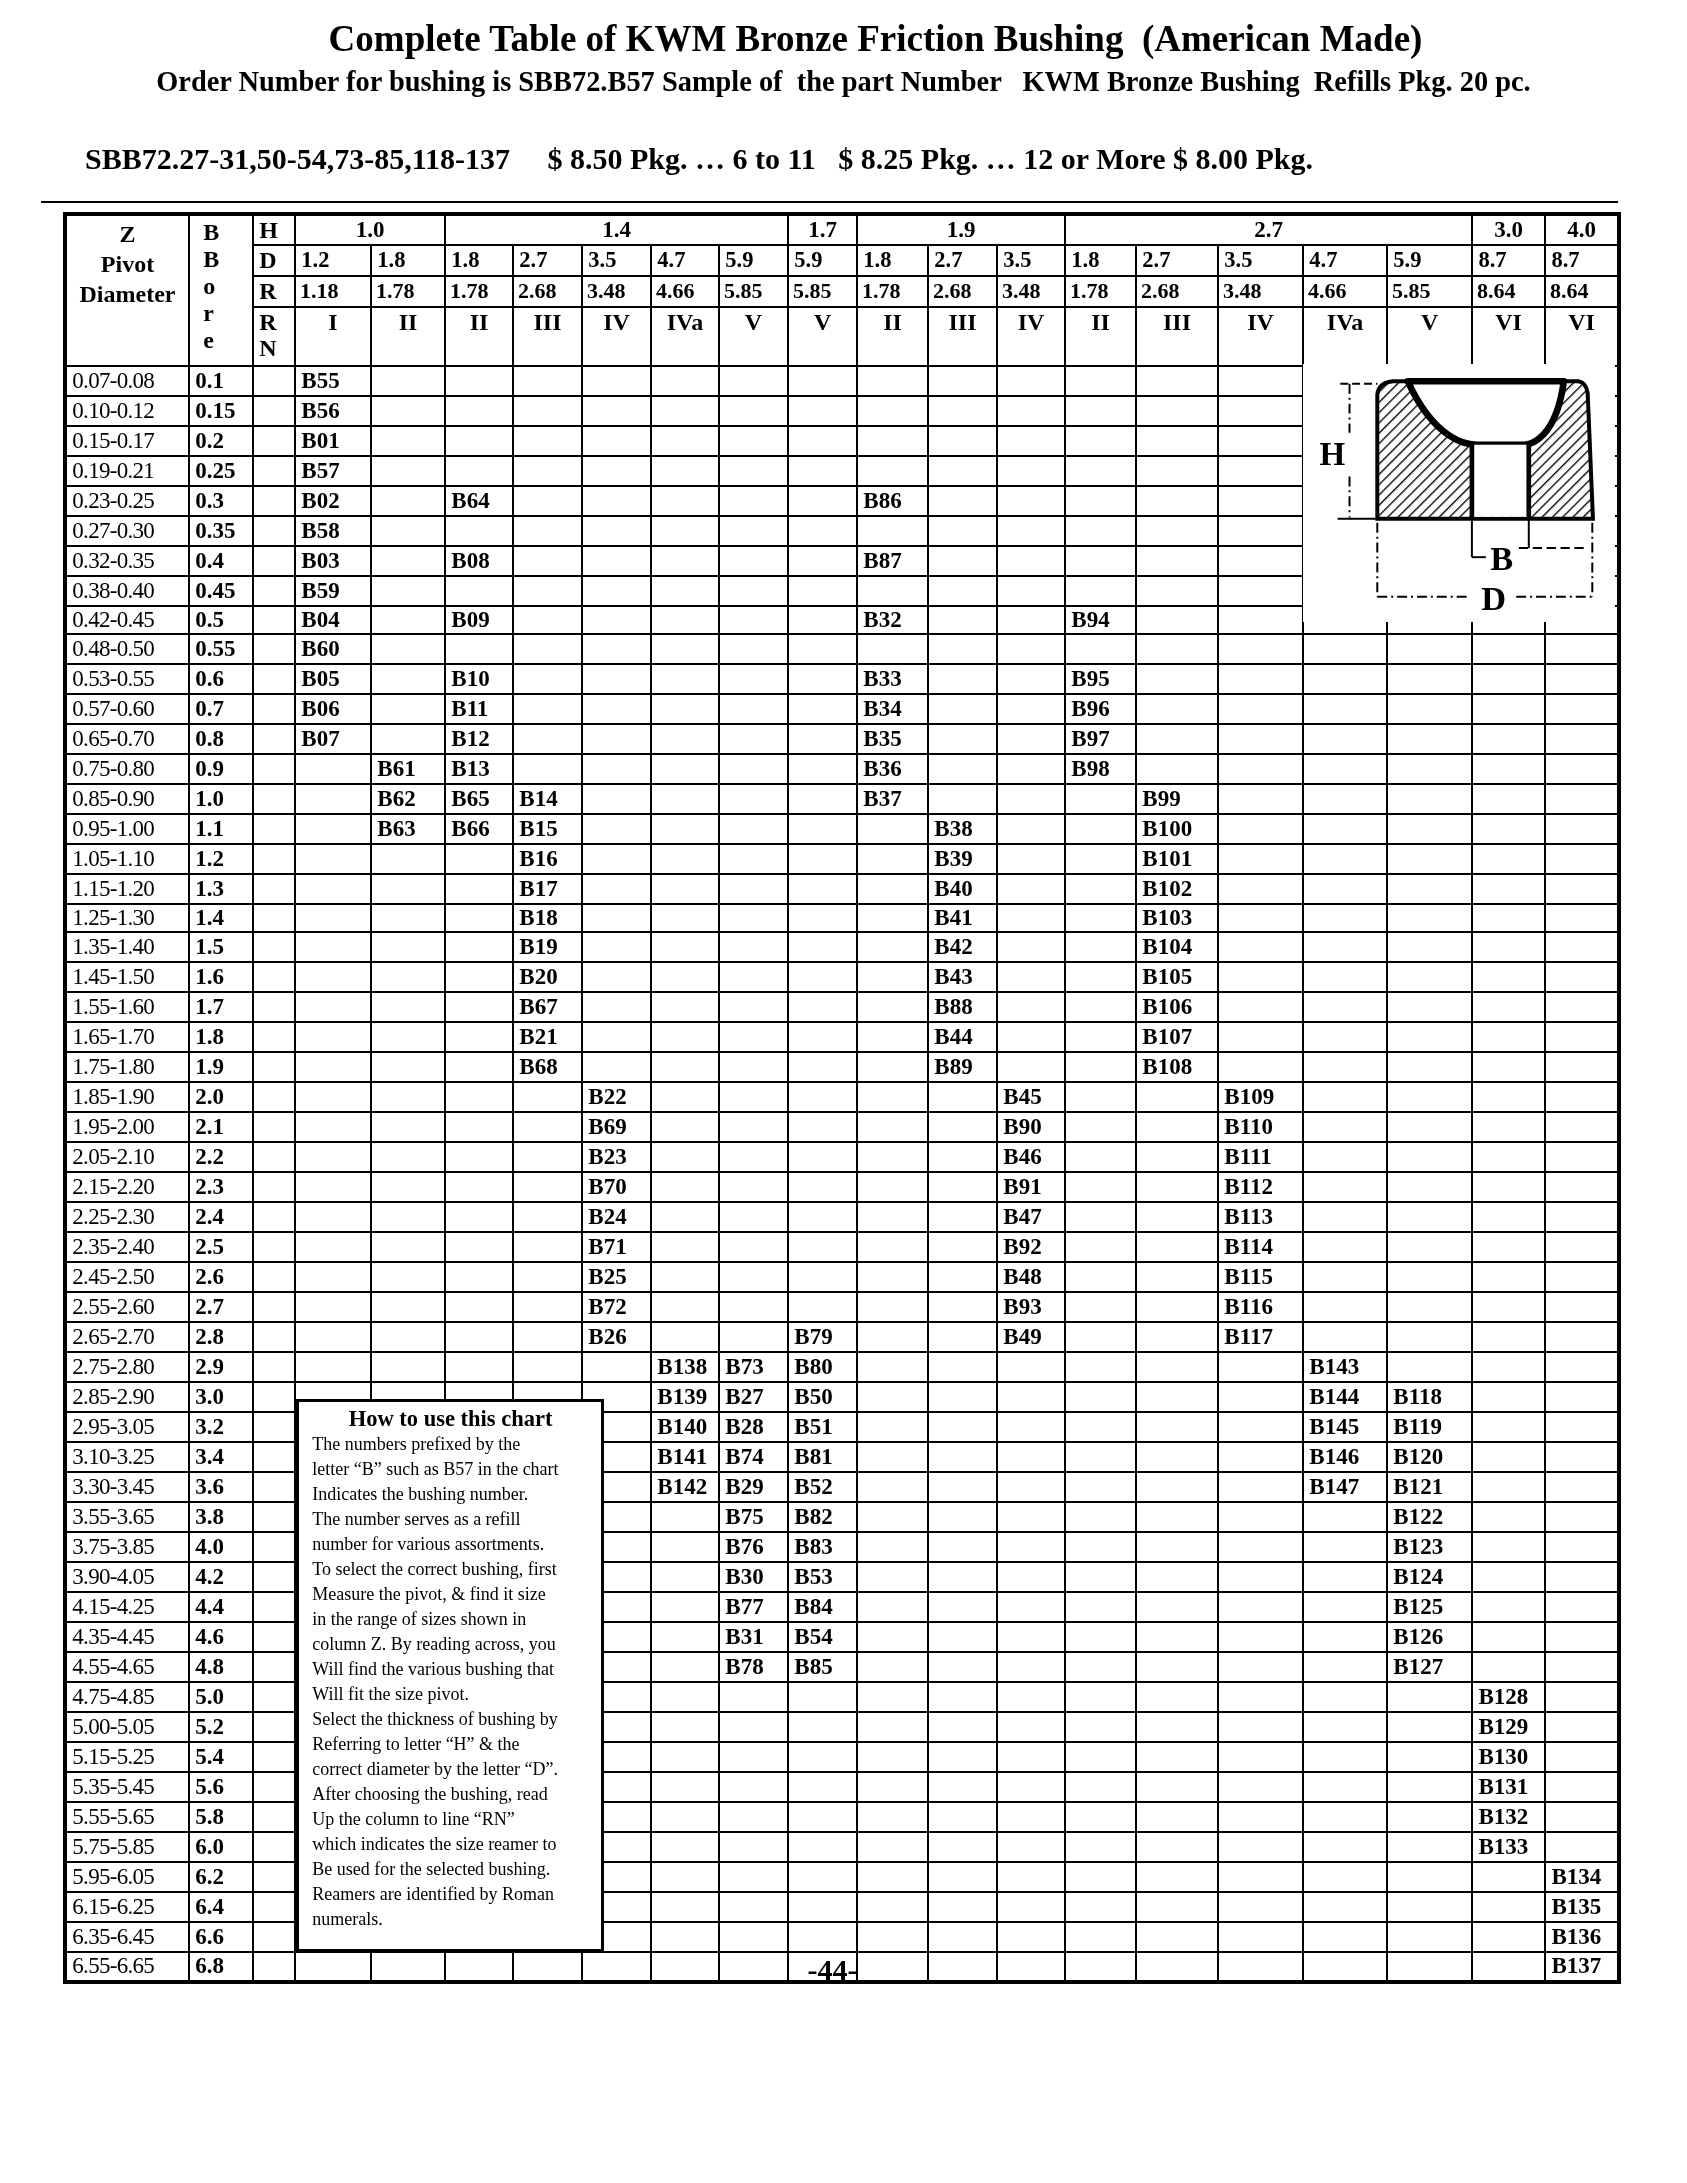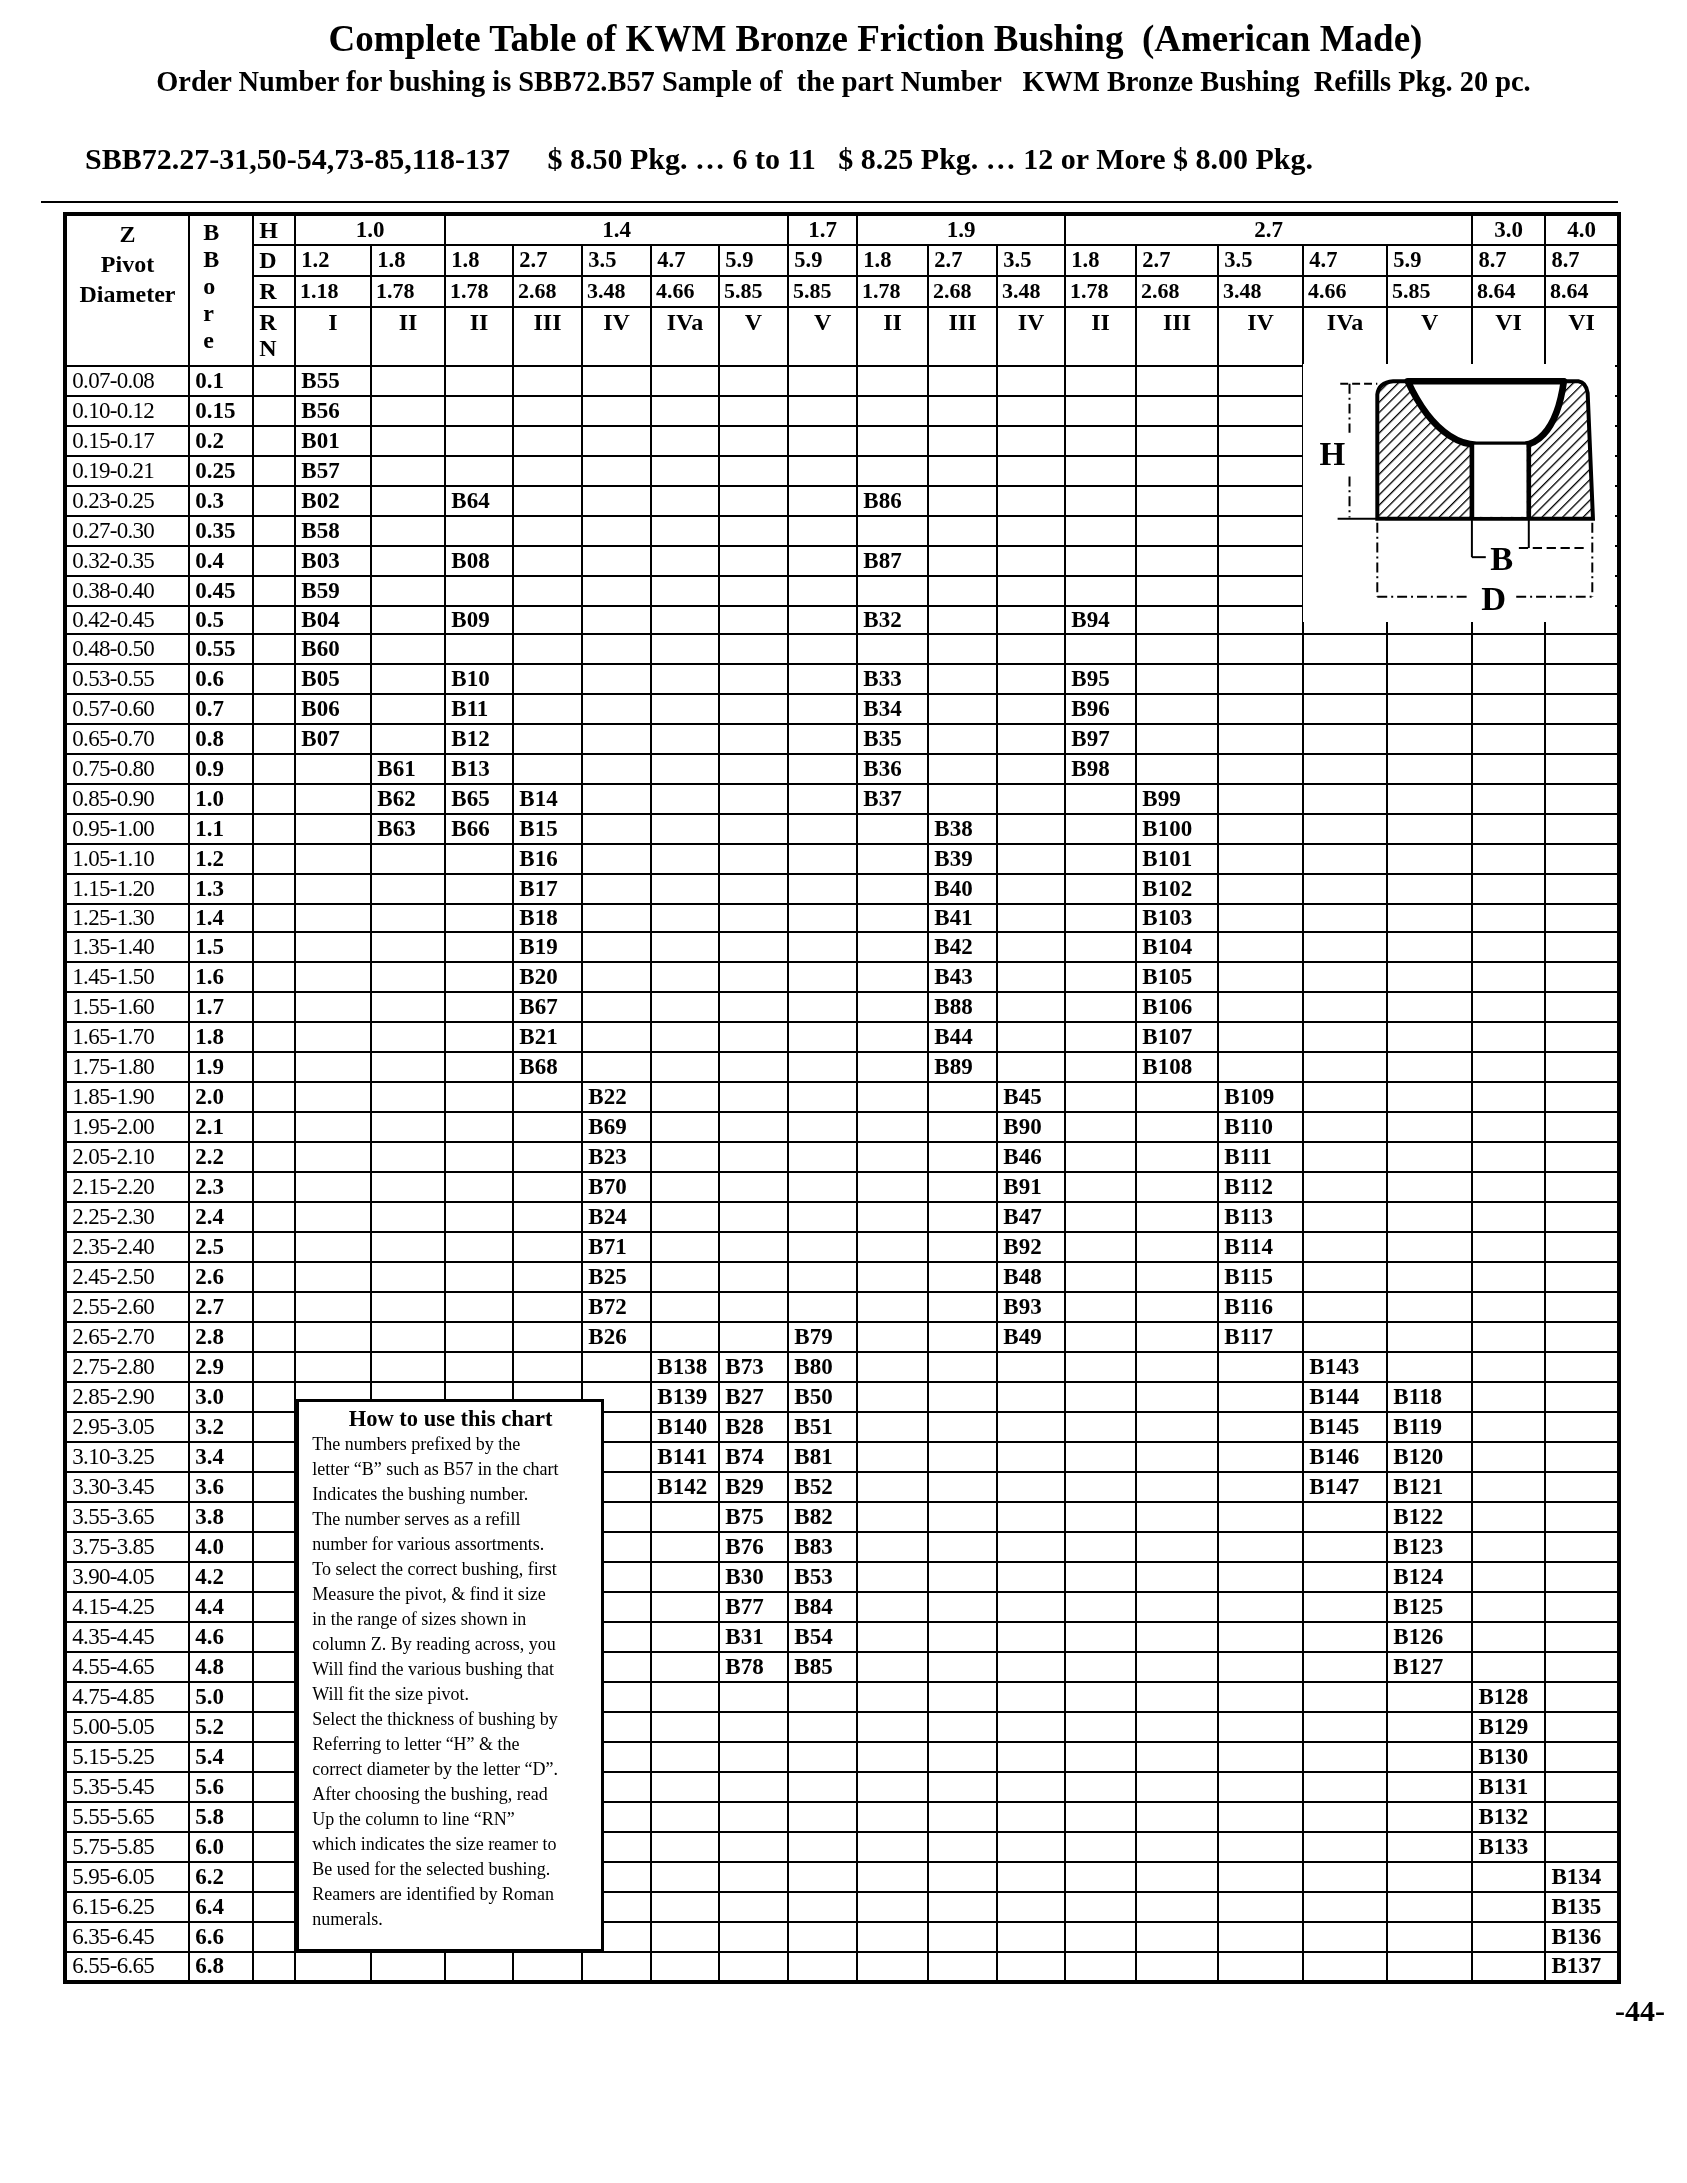--- a/index.html
+++ b/index.html
@@ -24,21 +24,21 @@
   .zc { font-size:23px; font-weight:normal; padding-left:5.3px; letter-spacing:-0.7px; }
   .bc { font-size:23px; font-weight:bold; padding-left:5.3px; }
   .bush { font-size:23px; font-weight:bold; padding-left:5.3px; }
 
   .howto { left:296px; top:1371px; width:308px; height:553px; background:#fff; border:3.3px solid #000; box-sizing:border-box; padding:4px 0 0 13.2px; overflow:hidden;margin-top:28px; }
   .howto .ht-title { text-align:center; font-size:22.5px; font-weight:bold; padding-right:12px; white-space:nowrap; }
   .howto .l { font-size:18px; line-height:25px; white-space:nowrap; }
 
   .diagram { left:1303px; top:364px; width:312px; height:258px; background:#fff; }
   .notice { top:1981px; left:397px; font-size:28px; }
-  .pageno { top:1994px; left:0; width:1665px; text-align:right; font-size:30px; font-weight:bold; }
+  .pageno { top:1953px; left:0; width:1665px; text-align:center; font-size:30px; font-weight:bold; }
 </style>
 </head>
 <body>
 
 <div class="page abs" style="inset:0;">
   <div class="abs title">Complete Table of KWM Bronze Friction Bushing  (American Made)</div>
   <div class="abs sub">Order Number for bushing is SBB72.B57 Sample of  the part Number   KWM Bronze Bushing  Refills Pkg. 20 pc.</div>
   <div class="abs price2">SBB72.27-31,50-54,73-85,118-137     $ 8.50 Pkg. … 6 to 11   $ 8.25 Pkg. … 12 or More $ 8.00 Pkg.</div>
   <div class="abs toprule"></div>
 

